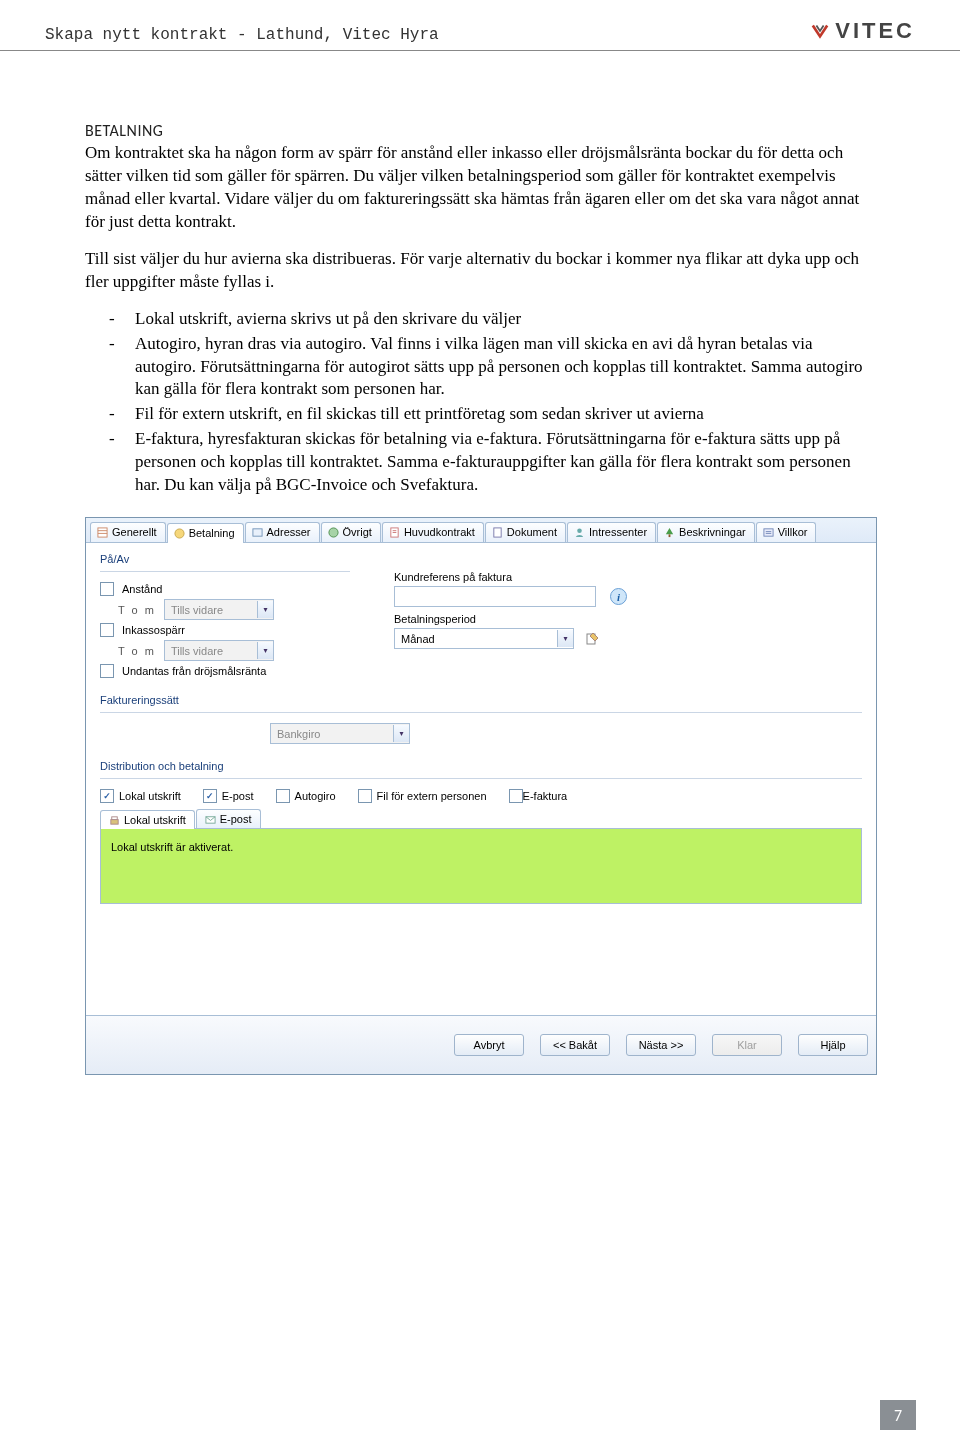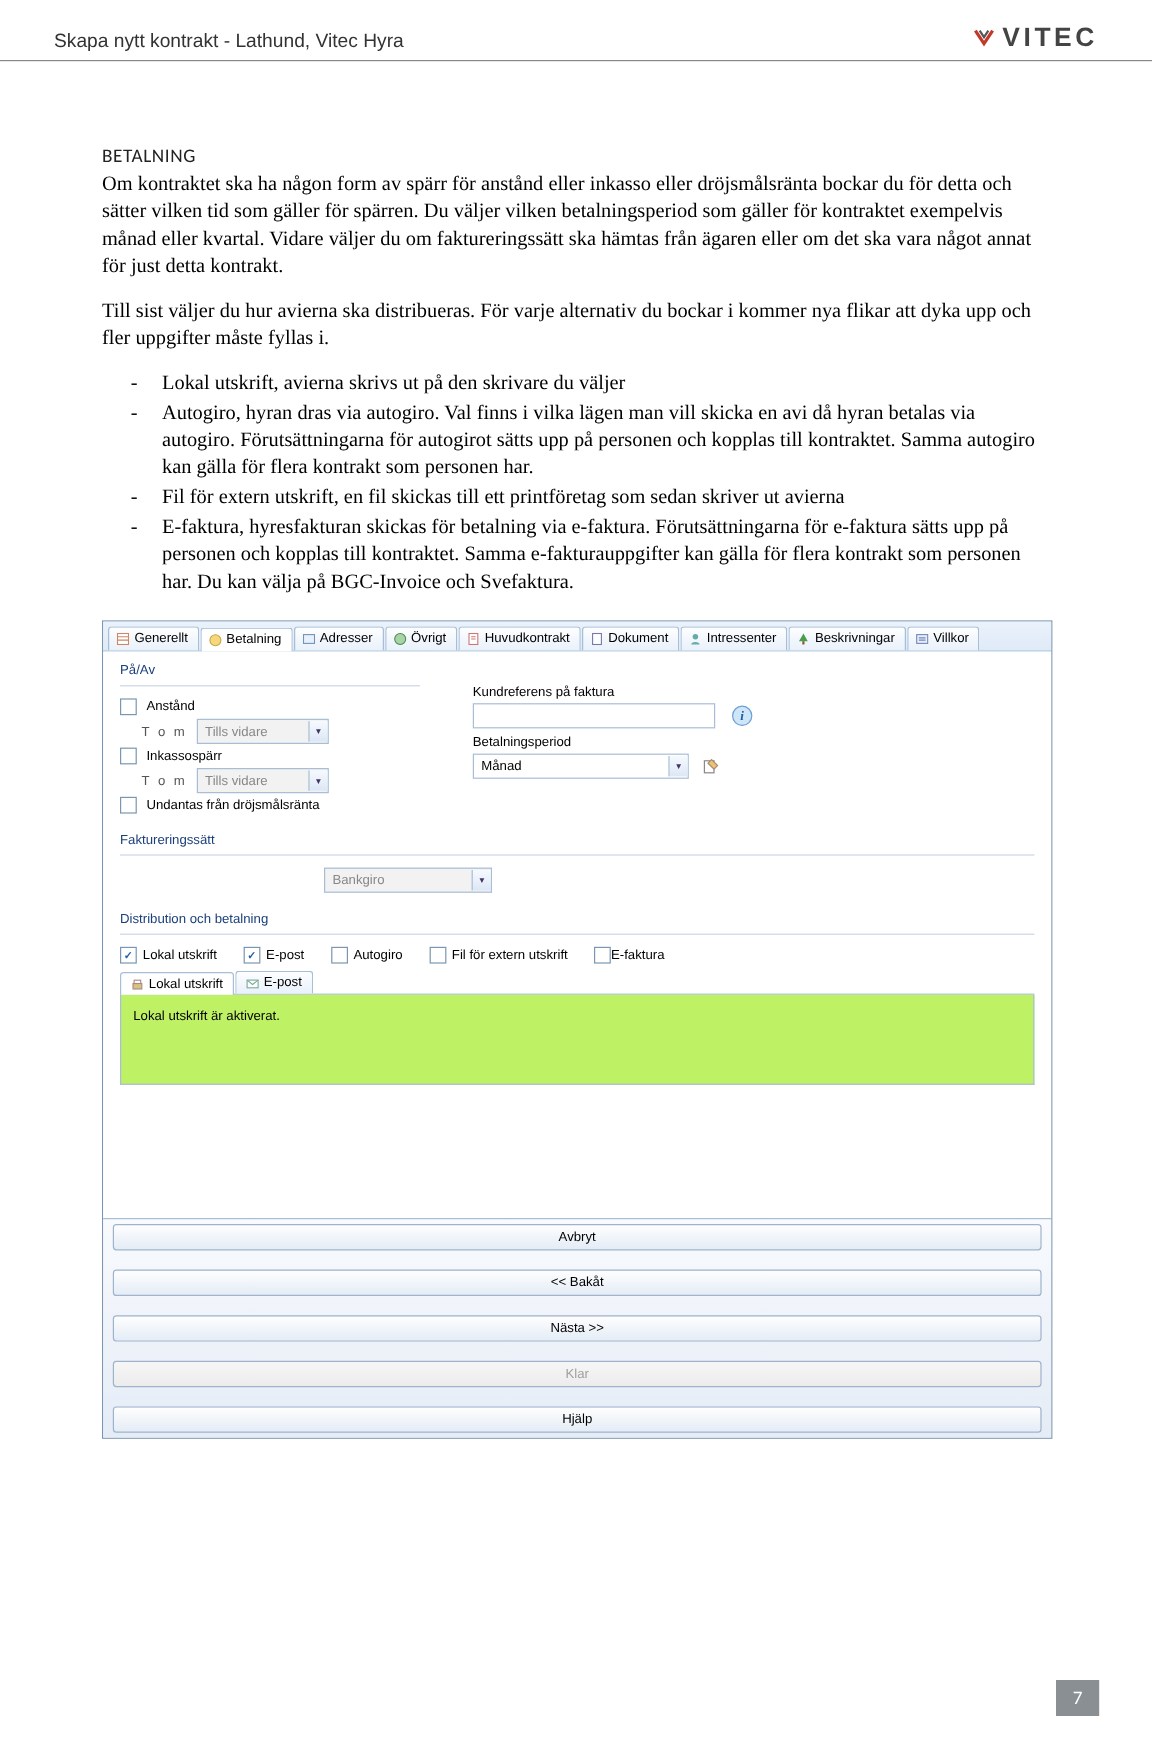--- a/index.html
+++ b/index.html
@@ -12,21 +12,21 @@
   }
   .page { position: relative; width: 960px; min-height: 1456px; box-sizing: border-box; }
   .header-bar {
     position: relative;
     padding: 18px 45px 6px 45px;
     border-bottom: 1px solid #888;
     display: flex;
     justify-content: space-between;
     align-items: flex-end;
   }
-  .header-title { font-family: Liberation Sans, sans-serif; font-size: 16px; color: #333; }
+  .header-title { font-family: Liberation Mono, monospace; font-size: 16px; color: #333; }
   .logo { font-family: Arial, sans-serif; font-size: 22px; font-weight: 700; letter-spacing: 3px; color: #444; display: flex; align-items: center; gap: 6px; }
   .logo-mark { width: 18px; height: 18px; }
   .content { padding: 70px 85px 40px 85px; }
   .section-heading { font-family: Calibri, Arial, sans-serif; font-size: 16px; letter-spacing: 0.5px; color: #222; margin-bottom: 2px; }
   .body-text { font-family: Garamond, "Times New Roman", serif; font-size: 17px; line-height: 1.35; margin: 0 0 14px 0; }
   ul.bullets { margin: 0 0 20px 24px; padding: 0; }
   ul.bullets > li { font-family: Garamond, "Times New Roman", serif; font-size: 17px; line-height: 1.35; margin: 0 0 2px 0; list-style: none; position: relative; padding-left: 26px; }
   ul.bullets > li::before { content: "-"; position: absolute; left: 0; top: 0; }
 
   
@@ -52,21 +52,21 @@
   .textin { border: 1px solid #a8bed6; background: #fff; height: 19px; width: 200px; }
   .info-badge { width: 15px; height: 15px; border-radius: 50%; background: #cfe6f9; border: 1px solid #6aa0d6; color: #1a5ea6; font-style: italic; font-family: Georgia, serif; font-weight: bold; font-size: 11px; display: inline-flex; align-items: center; justify-content: center; margin-left: 6px; cursor: pointer; }
   .icon-btn { width: 18px; height: 18px; display: inline-flex; align-items: center; justify-content: center; border: 1px solid transparent; cursor: pointer; }
   .two-col { display: flex; gap: 44px; }
   .group { margin-bottom: 16px; }
   .subtabs { display: flex; gap: 1px; border-bottom: 1px solid #a8bed6; margin-top: 6px; }
   .subtab { display: flex; align-items: center; gap: 4px; padding: 3px 8px; border: 1px solid #a8bed6; border-bottom: none; background: linear-gradient(#fdfeff,#e9f1fb); border-radius: 3px 3px 0 0; cursor: default; font-size: 11px; }
   .subtab.active { background: #fff; position: relative; top: 1px; }
   .subtab .sicn { width: 11px; height: 11px; display: inline-block; }
   .sub-pane { border: 1px solid #a8bed6; border-top: none; background: #bef264; padding: 12px 10px 50px 10px; font-size: 11px; }
-  .wizard-footer { background: linear-gradient(#f8fafd,#e5ecf6); border-top: 1px solid #a8bed6; padding: 4px 8px; display: flex; justify-content: flex-end; gap: 16px; flex-direction: column; }
+  .wizard-footer { background: linear-gradient(#f8fafd,#e5ecf6); border-top: 1px solid #a8bed6; padding: 18px 8px; display: flex; justify-content: flex-end; gap: 16px; }
   .wbtn { min-width: 70px; height: 22px; border: 1px solid #9fb4cc; background: linear-gradient(#fefefe,#e4ecf6); font-size: 11px; font-family: Tahoma, Arial, sans-serif; border-radius: 3px; cursor: pointer; padding: 0 10px; }
   .wbtn.disabled { color: #a0a0a0; background: linear-gradient(#f6f6f6,#ececec); cursor: default; }
   .page-number { position: absolute; right: 44px; bottom: 26px; width: 36px; height: 30px; background: #8a8f94; color: #fff; display: flex; align-items: center; justify-content: center; font-family: Calibri, Arial, sans-serif; font-size: 16px; }
 </style>
 </head>
 <body>
 
 <div class="page">
 
   <div class="header-bar">
@@ -233,21 +233,21 @@
             <span style="display:flex;align-items:center;gap:5px">
               <span class="check checked"></span>
               <span>E-post</span>
             </span>
             <span style="display:flex;align-items:center;gap:5px">
               <span class="check"></span>
               <span>Autogiro</span>
             </span>
             <span style="display:flex;align-items:center;gap:5px">
               <span class="check"></span>
-              <span>Fil för extern utskrift</span>
+              <span>Fil för extern personen</span>
             </span>
             <span style="display:flex;align-items:center;gap:0">
               <span class="check"></span>
               <span>E-faktura</span>
             </span>
           </div>
 
           <div class="subtabs">
             <div class="subtab active">
               <svg class="sicn" viewBox="0 0 12 12">

